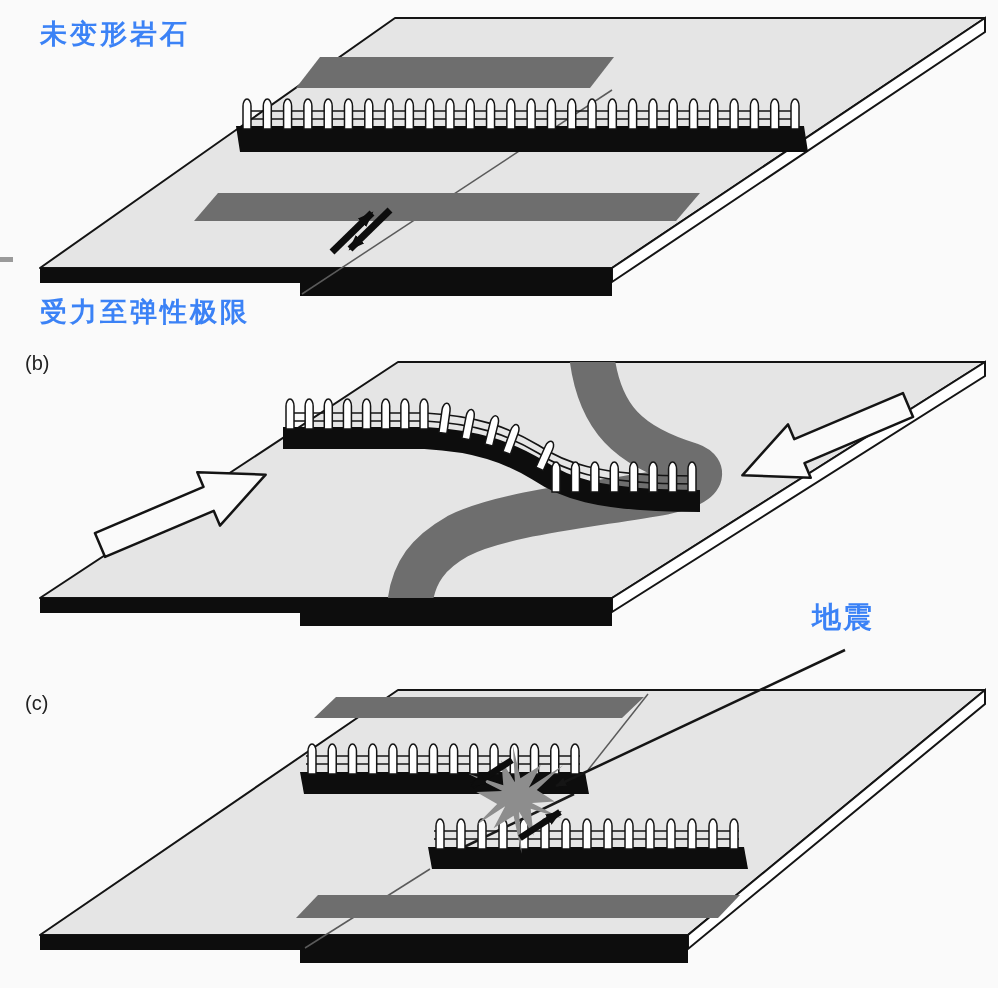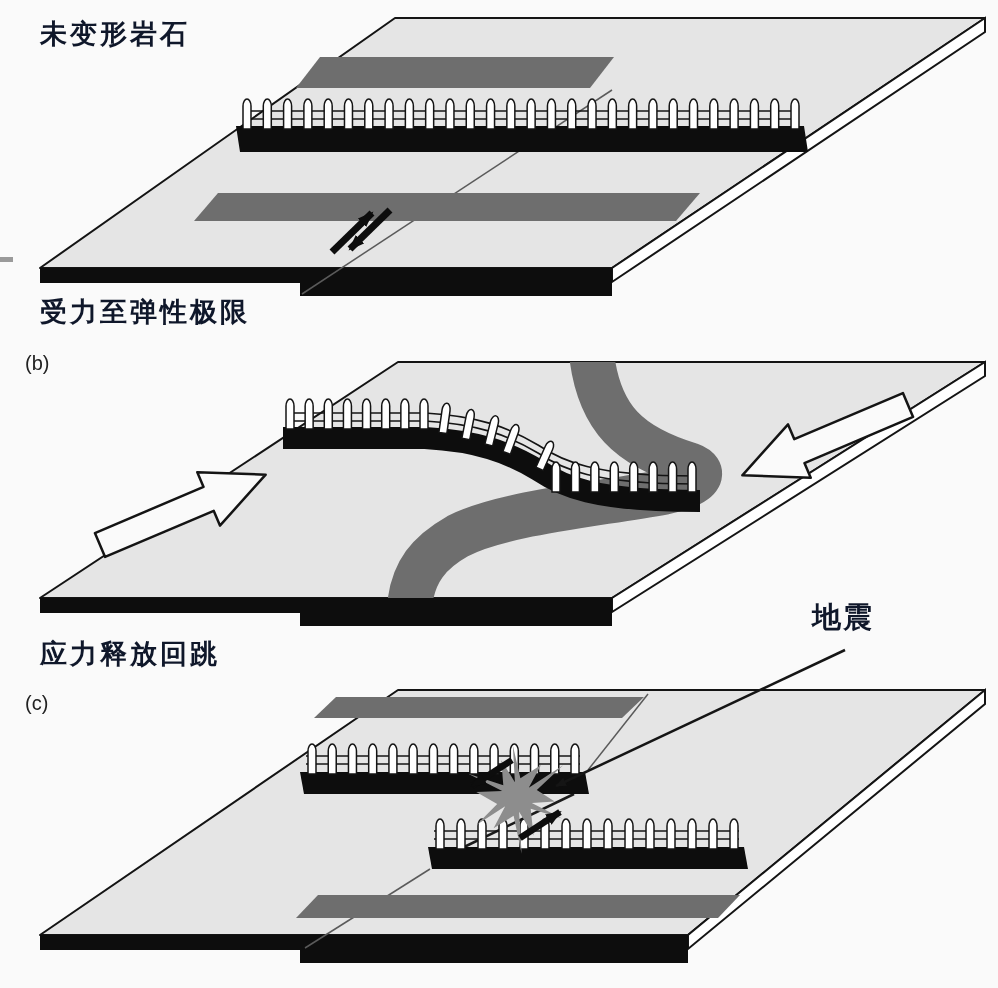--- a/index.html
+++ b/index.html
@@ -1,19 +1,19 @@
 <!DOCTYPE html>
 <html><head>
 <meta charset="utf-8">
 <style>
   html,body{margin:0;padding:0;}
   body{font-family:"Liberation Sans","DejaVu Sans",sans-serif;background:#ffffff;}
   .stage{position:relative;width:998px;height:988px;background:#fafafa;overflow:hidden;}
   .stage svg{position:absolute;left:0;top:0;}
-  .lbl{position:absolute;color:#0f172a;white-space:nowrap;}
+  .lbl{position:absolute;color:#3b82f6;white-space:nowrap;}
   .cjk-title{font-size:27px;font-weight:bold;letter-spacing:3px;}
   .tag{font-size:20px;color:#222;}
   .quake{font-size:29px;font-weight:bold;letter-spacing:2px;}
   .edge-tick{position:absolute;left:0;top:257px;width:13px;height:5px;background:#9a9a9a;}
 </style>
 </head>
 <body>
 
 <div class="stage" style="background: rgb(250, 250, 250);">
 
@@ -171,18 +171,17 @@
         <line x1="520" y1="838" x2="560" y2="812" stroke="#0d0d0d" stroke-width="6.5" marker-end="url(#mBold)"></line>
         <line x1="512" y1="760" x2="472" y2="786" stroke="#0d0d0d" stroke-width="6.5" marker-end="url(#mBold)"></line>
       </g>
       <line x1="845" y1="650" x2="556" y2="786" stroke="#151515" stroke-width="2.5" marker-end="url(#mSmall)"></line>
     </g>
   </svg>
 
   <div class="lbl cjk-title" style="left:40px;top:16px;">未变形岩石</div>
   <div class="lbl cjk-title" style="left:40px;top:294px;">受力至弹性极限</div>
   <div class="lbl tag" style="left:25px;top:352px;">(b)</div>
-  <div class="lbl cjk-title" style="left:40px;top:636px;">应力释放回跳</div>
   <div class="lbl tag" style="left:25px;top:692px;">(c)</div>
   <div class="lbl quake" style="left:788px;top:598px;margin-left:24px;">地震</div>
 
   <div class="edge-tick"></div>
 </div>
 
 </body></html>

